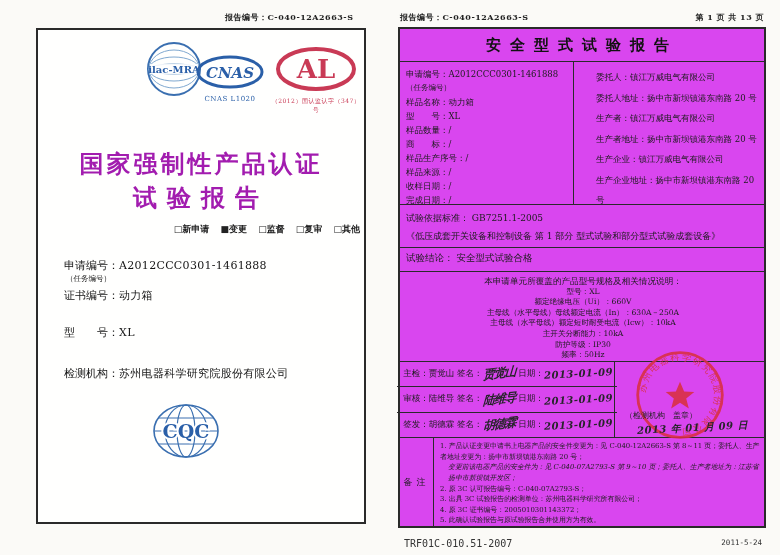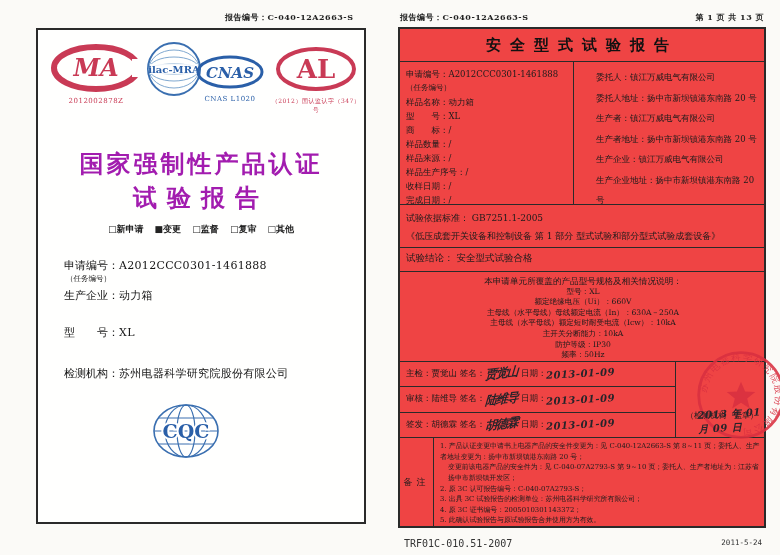--- a/index.html
+++ b/index.html
@@ -21,87 +21,79 @@
   .logos { position:absolute; left:0; top:8px; width:100%; height:92px; }
   .logo-group { position:absolute; text-align:center; }
   .logo-caption { font-size:7px; margin-top:1px; letter-spacing:.5px; }
   .red { color:#c93a55; }
   .blue { color:#2a5fa8; }
 
   .big-title { position:absolute; width:100%; text-align:center; font-weight:bold; color:#a21caf; }
   .title1 { top:118px; font-size:24px; letter-spacing:3px; }
   .title2 { top:152px; font-size:24px; letter-spacing:10px; }
 
-  .checkrow { position:absolute; top:193px; width:100%; text-align:center; font-size:9px; font-weight:bold; color:#222; }
+  .checkrow { position:absolute; top:193px; width:100%; text-align:right; font-size:9px; font-weight:bold; color:#222; }
   .checkrow span { margin:0 4px; }
 
   .fields { position:absolute; left:26px; top:228px; width:284px; font-size:11px; color:#151515; }
   .f-line { margin-bottom:2px; }
   .f-sub { font-size:7.5px; margin:-1px 0 4px 2px; }
   .f-gap1 { margin-top:22px; }
   .f-gap2 { margin-top:26px; }
   .f-line .val { letter-spacing:.3px; }
 
   .cqc-wrap { position:absolute; left:112px; top:372px; width:72px; text-align:center; }
 
   
   .right-page {
     position:absolute; left:398px; top:27px; width:368px; height:501px;
-    background:#ef4444; border:2px solid #2a2a2a;
+    background:#d946ef; border:2px solid #2a2a2a;
     display:flex; flex-direction:column;
   }
   .rrow { border-bottom:1px solid #2a2a2a; }
   .r-title { height:33px; text-align:center; font-size:15px; font-weight:bold; letter-spacing:9px; line-height:33px; color:#111; }
   .r-info { height:143px; display:flex; }
   .r-info .cell { padding:5px 4px 2px 6px; font-size:8.5px; }
   .r-info .c-left { width:50%; border-right:1px solid #2a2a2a; line-height:14px; }
   .r-info .c-right { width:50%; line-height:20.5px;margin-left:16px; }
   .r-standard { height:45px; padding:4px 4px 0 6px; font-size:9px; line-height:18px; }
   .r-conclusion { height:24px; padding:4px 4px 0 6px; font-size:9.5px; }
   .r-spec { height:90px; padding:3px 4px 0 6px; font-size:7.6px; line-height:10.6px;text-align:center; }
   .r-spec .spec-title { font-size:8.6px; line-height:12px; }
   .r-sign { height:80px; display:flex; }
-  .sign-left { width:276px; border-right:1px solid #2a2a2a; display:flex; flex-direction:column; }
+  .sign-left { width:215px; border-right:1px solid #2a2a2a; display:flex; flex-direction:column;align-items:center; }
   .sign-row { flex:1; display:flex; align-items:center; padding:0 4px 0 6px; font-size:8.5px; border-bottom:1px solid #2a2a2a; white-space:nowrap; }
   .sign-row:last-child { border-bottom:none; }
   .hand { display:inline-block; font-style:italic; font-weight:bold; transform:rotate(-7deg) skewX(-10deg); font-size:12px; color:#26242a; letter-spacing:-1px; }
   .hand-date { display:inline-block; font-style:italic; font-weight:bold; transform:rotate(-3deg); font-size:10px; color:#26242a; letter-spacing:.5px; }
   .stamp-cell { position:relative; flex:1; }
   .stamp-label { position:absolute; left:10px; bottom:16px; font-size:8px; color:#222; white-space:nowrap; }
   .stamp-date { position:absolute; left:22px; bottom:2px; }
   .seal { position:absolute; left:18px; top:-14px; opacity:.88; }
   .r-remark { flex:1; display:flex; border-bottom:none; }
   .remark-label { width:34px; border-right:1px solid #2a2a2a; display:flex; align-items:center; justify-content:center; font-size:9px; letter-spacing:4px; }
   .remark-body { flex:1; padding:3px 4px 0 6px; font-size:6.9px; line-height:10.6px; color:#1c1c1c; }
-  .remark-body .rm-indent { padding-left:8px; }
+  .remark-body .rm-indent { padding-left:8px;font-style:italic; }
 
   .footer-left { position:absolute; left:404px; top:538px; font-size:10px; font-family:"DejaVu Sans Mono",monospace; color:#333; }
   .footer-right { position:absolute; right:18px; top:538px; font-size:7.5px; font-family:"DejaVu Sans Mono",monospace; color:#333; }
 
   svg text { font-family:"DejaVu Serif",serif; }
 </style>
 </head>
 <body>
 
 <div class="hdr-small" style="left:225px; top:12px;">报告编号：C-040-12A2663-S</div>
 <div class="hdr-small" style="left:400px; top:12px;">报告编号：C-040-12A2663-S</div>
 <div class="hdr-small" style="right:16px; top:12px;">第 1 页 共 13 页</div>
 
 <div class="left-page">
 
   <div class="logos">
 
-    <div class="logo-group" style="left:10px; top:6px; width:96px;">
-      <svg width="92" height="48" viewBox="0 0 92 48">
-        <ellipse cx="46" cy="24" rx="42" ry="21" fill="none" stroke="#c93a55" stroke-width="6"></ellipse>
-        <rect x="82" y="15" width="10" height="18" fill="#fffffe"></rect>
-        <text x="46" y="32" text-anchor="middle" font-size="24" font-weight="bold" font-style="italic" fill="#c93a55">MA</text>
-      </svg>
-      <div class="logo-caption red">2012002878Z</div>
-    </div>
 
     <div class="logo-group" style="left:106px; top:2px; width:60px;">
       <svg width="58" height="58" viewBox="0 0 58 58">
         <circle cx="29" cy="29" r="26" fill="none" stroke="#3a6fb0" stroke-width="2"></circle>
         <ellipse cx="29" cy="29" rx="25" ry="19" fill="none" stroke="#7fa8d0" stroke-width="1"></ellipse>
         <ellipse cx="29" cy="29" rx="25" ry="12" fill="none" stroke="#7fa8d0" stroke-width="1"></ellipse>
         <ellipse cx="29" cy="29" rx="25" ry="5" fill="none" stroke="#7fa8d0" stroke-width="1"></ellipse>
         <rect x="5" y="24" width="48" height="10" fill="#ffffff" opacity="0.85"></rect>
         <text x="29" y="32.5" text-anchor="middle" font-size="10" font-weight="bold" fill="#2a5fa8">ilac-MRA</text>
       </svg>
@@ -134,21 +126,21 @@
     <span>□复审</span>
     <span>□其他</span>
   </div>
 
   <div class="fields">
     <div class="f-line">
       <span class="lbl">申请编号：</span><span class="val">A2012CCC0301-1461888</span>
     </div>
     <div class="f-sub">（任务编号）</div>
     <div class="f-line">
-      <span class="lbl">生产企业：</span><span class="val">动力箱</span>
+      <span class="lbl">证书编号：</span><span class="val">动力箱</span>
     </div>
     <div class="f-line f-gap1">
       <span class="lbl">型　　号：</span><span class="val">XL</span>
     </div>
     <div class="f-line f-gap2">
       <span class="lbl">检测机构：</span><span class="val">苏州电器科学研究院股份有限公司</span>
     </div>
   </div>
 
   <div class="cqc-wrap">
@@ -167,24 +159,24 @@
 <div class="right-page">
 
   <div class="rrow r-title">安全型式试验报告</div>
 
   <div class="rrow r-info">
     <div class="cell c-left">
       <div>申请编号：A2012CCC0301-1461888</div>
       <div style="font-size:7.5px;">（任务编号）</div>
       <div>样品名称：动力箱</div>
       <div>型　　号：XL</div>
+      <div>样品数量：/</div>
       <div>商　　标：/</div>
-      <div>样品数量：/</div>
+      <div>样品生产序号：/</div>
       <div>样品来源：/</div>
-      <div>样品生产序号：/</div>
       <div>收样日期：/</div>
       <div>完成日期：/</div>
     </div>
     <div class="cell c-right">
       <div>委托人：镇江万威电气有限公司</div>
       <div>委托人地址：扬中市新坝镇港东南路 20 号</div>
       <div>生产者：镇江万威电气有限公司</div>
       <div>生产者地址：扬中市新坝镇港东南路 20 号</div>
       <div>生产企业：镇江万威电气有限公司</div>
       <div>生产企业地址：扬中市新坝镇港东南路 20 号</div>

